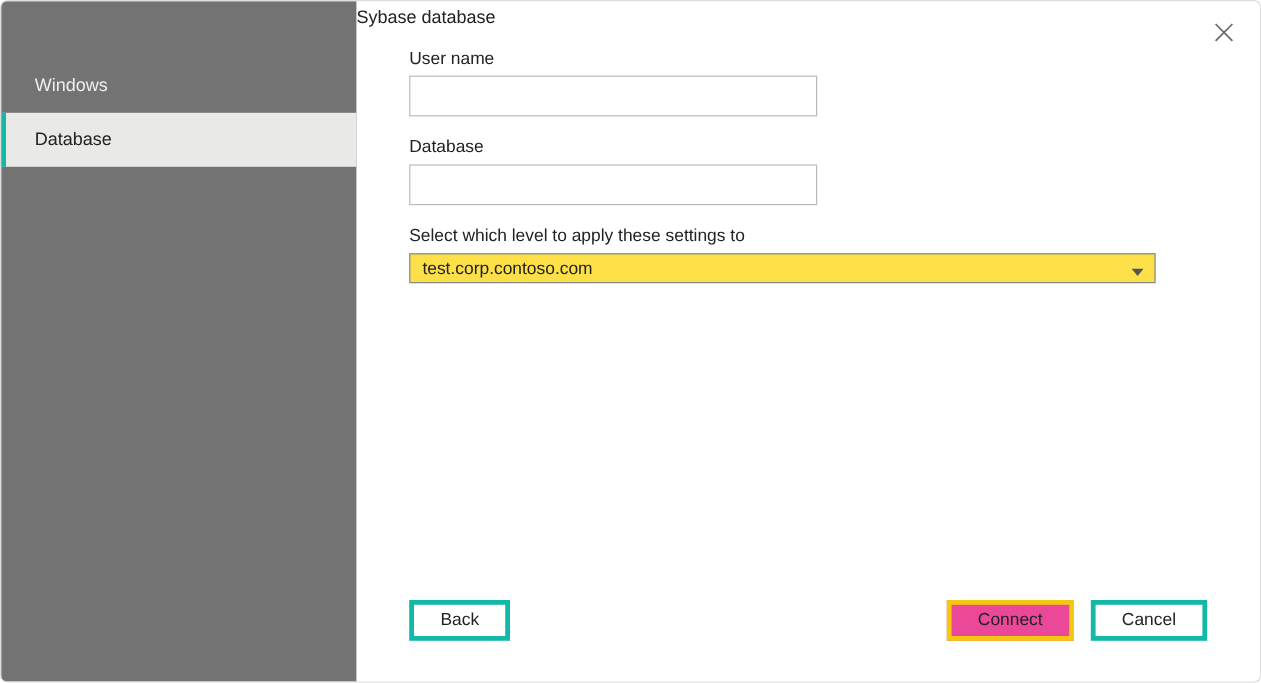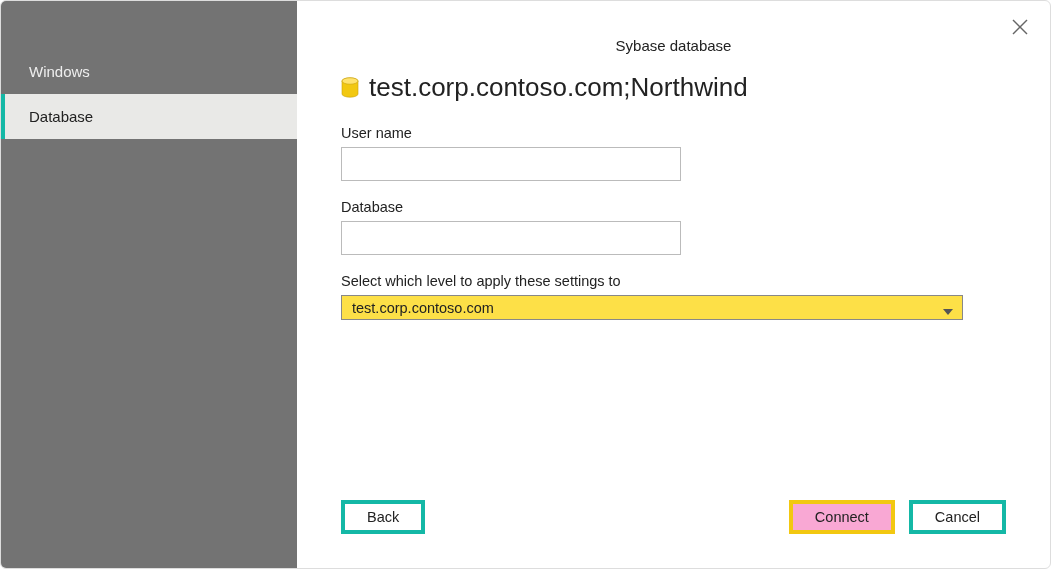--- a/index.html
+++ b/index.html
@@ -39,22 +39,21 @@
     padding-left: 24px;
   }
   .main {
     flex: 1;
     position: relative;
     padding: 0;
     display: flex;
     flex-direction: column;
   }
   .title-row {
-    text-align: center;
-    margin-top: 36px;
+    margin-top: 5px;
     font-size: 15px;
     color: #222;
   }
   .close-btn {
     position: absolute;
     top: 14px;
     right: 18px;
     width: 24px;
     height: 24px;
     cursor: pointer;
@@ -132,21 +131,21 @@
   .btn {
     height: 34px;
     padding: 0 22px;
     font-size: 14.5px;
     border: 4px solid #14b8a6;
     background: #fff;
     cursor: pointer;
     color: #222;
   }
   .btn.primary {
-    background: #f9a8d4;
+    background: #ec4899;
     border-color: #f2c811;
   }
   .footer-left { }
   .footer-right { margin-left: auto; display: flex; gap: 14px; }
 </style>
 </head>
 <body>
 
 <div class="dialog">
 
@@ -167,30 +166,20 @@
       <span>
         <svg viewBox="0 0 24 24" stroke="currentColor" stroke-width="1.4" fill="none">
           <line x1="5" y1="5" x2="19" y2="19"></line>
           <line x1="19" y1="5" x2="5" y2="19"></line>
         </svg>
       </span>
     </div>
 
     <div class="content">
 
-      <div class="conn-header">
-        <span class="db-icon">
-          <svg viewBox="0 0 18 22">
-            <ellipse cx="9" cy="4" rx="8" ry="3.2" fill="#f2c811" stroke="#c9a10b" stroke-width="0.6"></ellipse>
-            <path d="M1 4 v13 a8 3.2 0 0 0 16 0 V4" fill="#f2c811" stroke="#c9a10b" stroke-width="0.6"></path>
-            <ellipse cx="9" cy="4" rx="8" ry="3.2" fill="#ffe36e" stroke="#c9a10b" stroke-width="0.6"></ellipse>
-          </svg>
-        </span>
-        <span class="conn-title">test.corp.contoso.com;Northwind</span>
-      </div>
 
       <div class="field-group">
         <label class="field-label">User name</label>
         <input type="text" class="text-input" value="" style="">
       </div>
 
       <div class="field-group">
         <label class="field-label">Database</label>
         <input type="password" class="text-input" value="" style="">
       </div>

